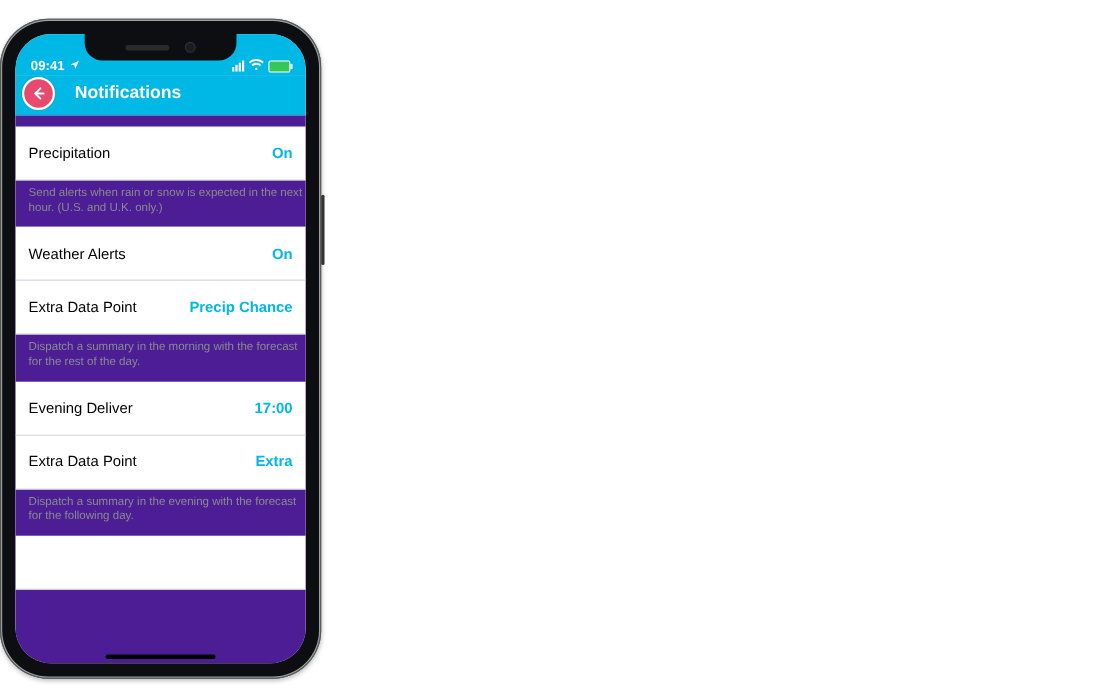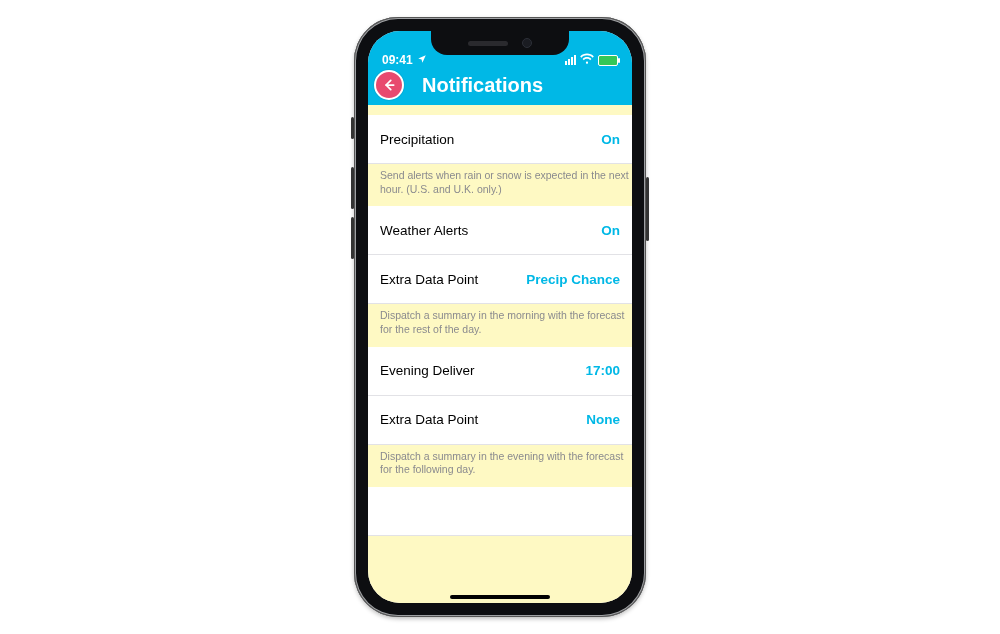--- a/index.html
+++ b/index.html
@@ -9,21 +9,20 @@
     height: 634px;
     background: #ffffff;
     font-family: -apple-system, "Helvetica Neue", Arial, sans-serif;
     overflow: hidden;
   }
   .stage {
     width: 1000px;
     height: 634px;
     display: flex;
     align-items: center;
-    justify-content: center;
     position: relative;
   }
   
   .phone {
     width: 292px;
     height: 600px;
     background: #0d0e11;
     border-radius: 44px;
     position: relative;
     box-shadow:
@@ -130,28 +129,28 @@
     width: 26px; height: 26px;
     border-radius: 50%;
     background: #e84a6f;
     border: 2px solid #fff;
     display:flex;align-items:center;justify-content:center;
     box-shadow: 0 0 0 1px rgba(0,0,0,0.05);
     cursor: pointer;
   }
   .back-btn svg { width:14px;height:14px; }
   .nav-title {
-    color:#fff; font-size:20px; font-weight:600;
+    color:#fff; font-size:16px; font-weight:600;
   }
 
   
   .content {
     flex: 1 1 auto;
     overflow: hidden;
-    background: #fef9c3;
+    background: #4c1d95;
   }
   .row {
     background:#fff;
     min-height: 36px;
     display:flex; align-items:center; justify-content:space-between;
     padding: 6px 12px;
     border-bottom: 0.5px solid #e2e2e6;
     font-size: 13.5px;
     color:#000;
     cursor: pointer;
@@ -244,21 +243,21 @@
           <span class="value">Precip Chance</span>
         </div>
         <div class="footer">Dispatch a summary in the morning with the forecast for the rest of the day.</div>
 
         <div class="row">
           <span>Evening Deliver</span>
           <span class="value">17:00</span>
         </div>
         <div class="row">
           <span>Extra Data Point</span>
-          <span class="value">None</span>
+          <span class="value">Extra</span>
         </div>
         <div class="footer">Dispatch a summary in the evening with the forecast for the following day.</div>
 
         <div class="row">
           
           
         </div>
 
       </div>
 

